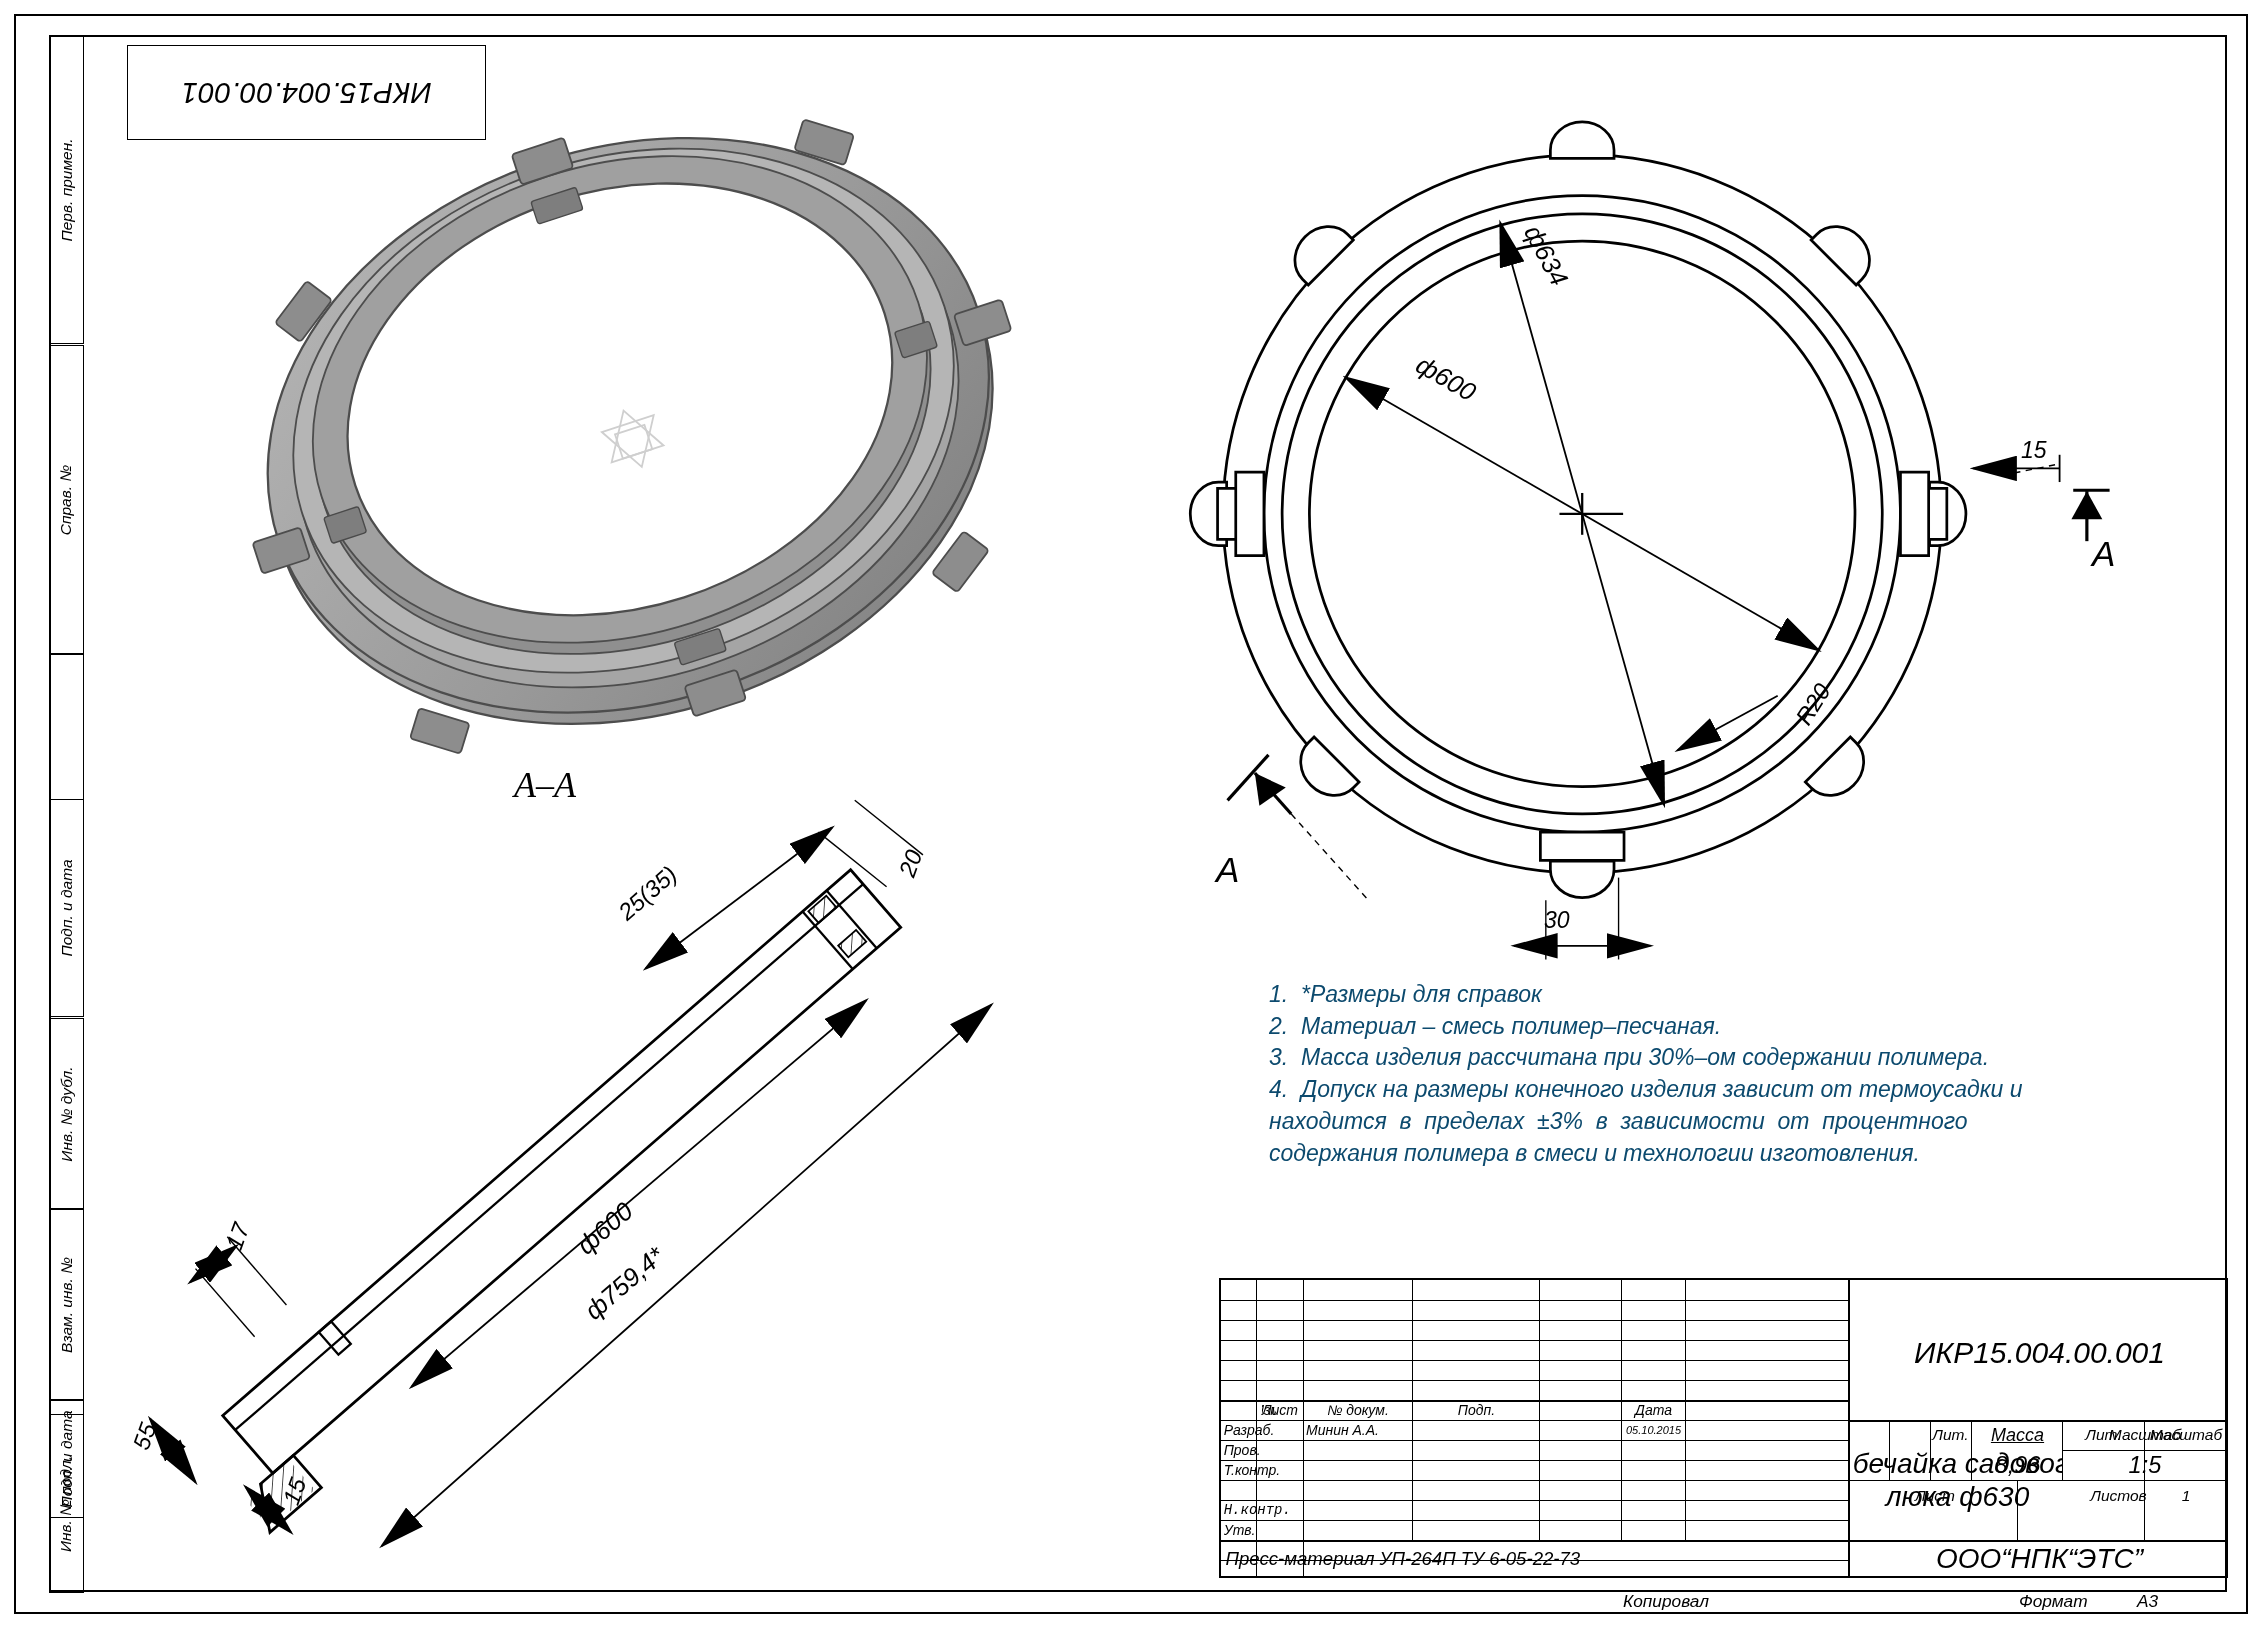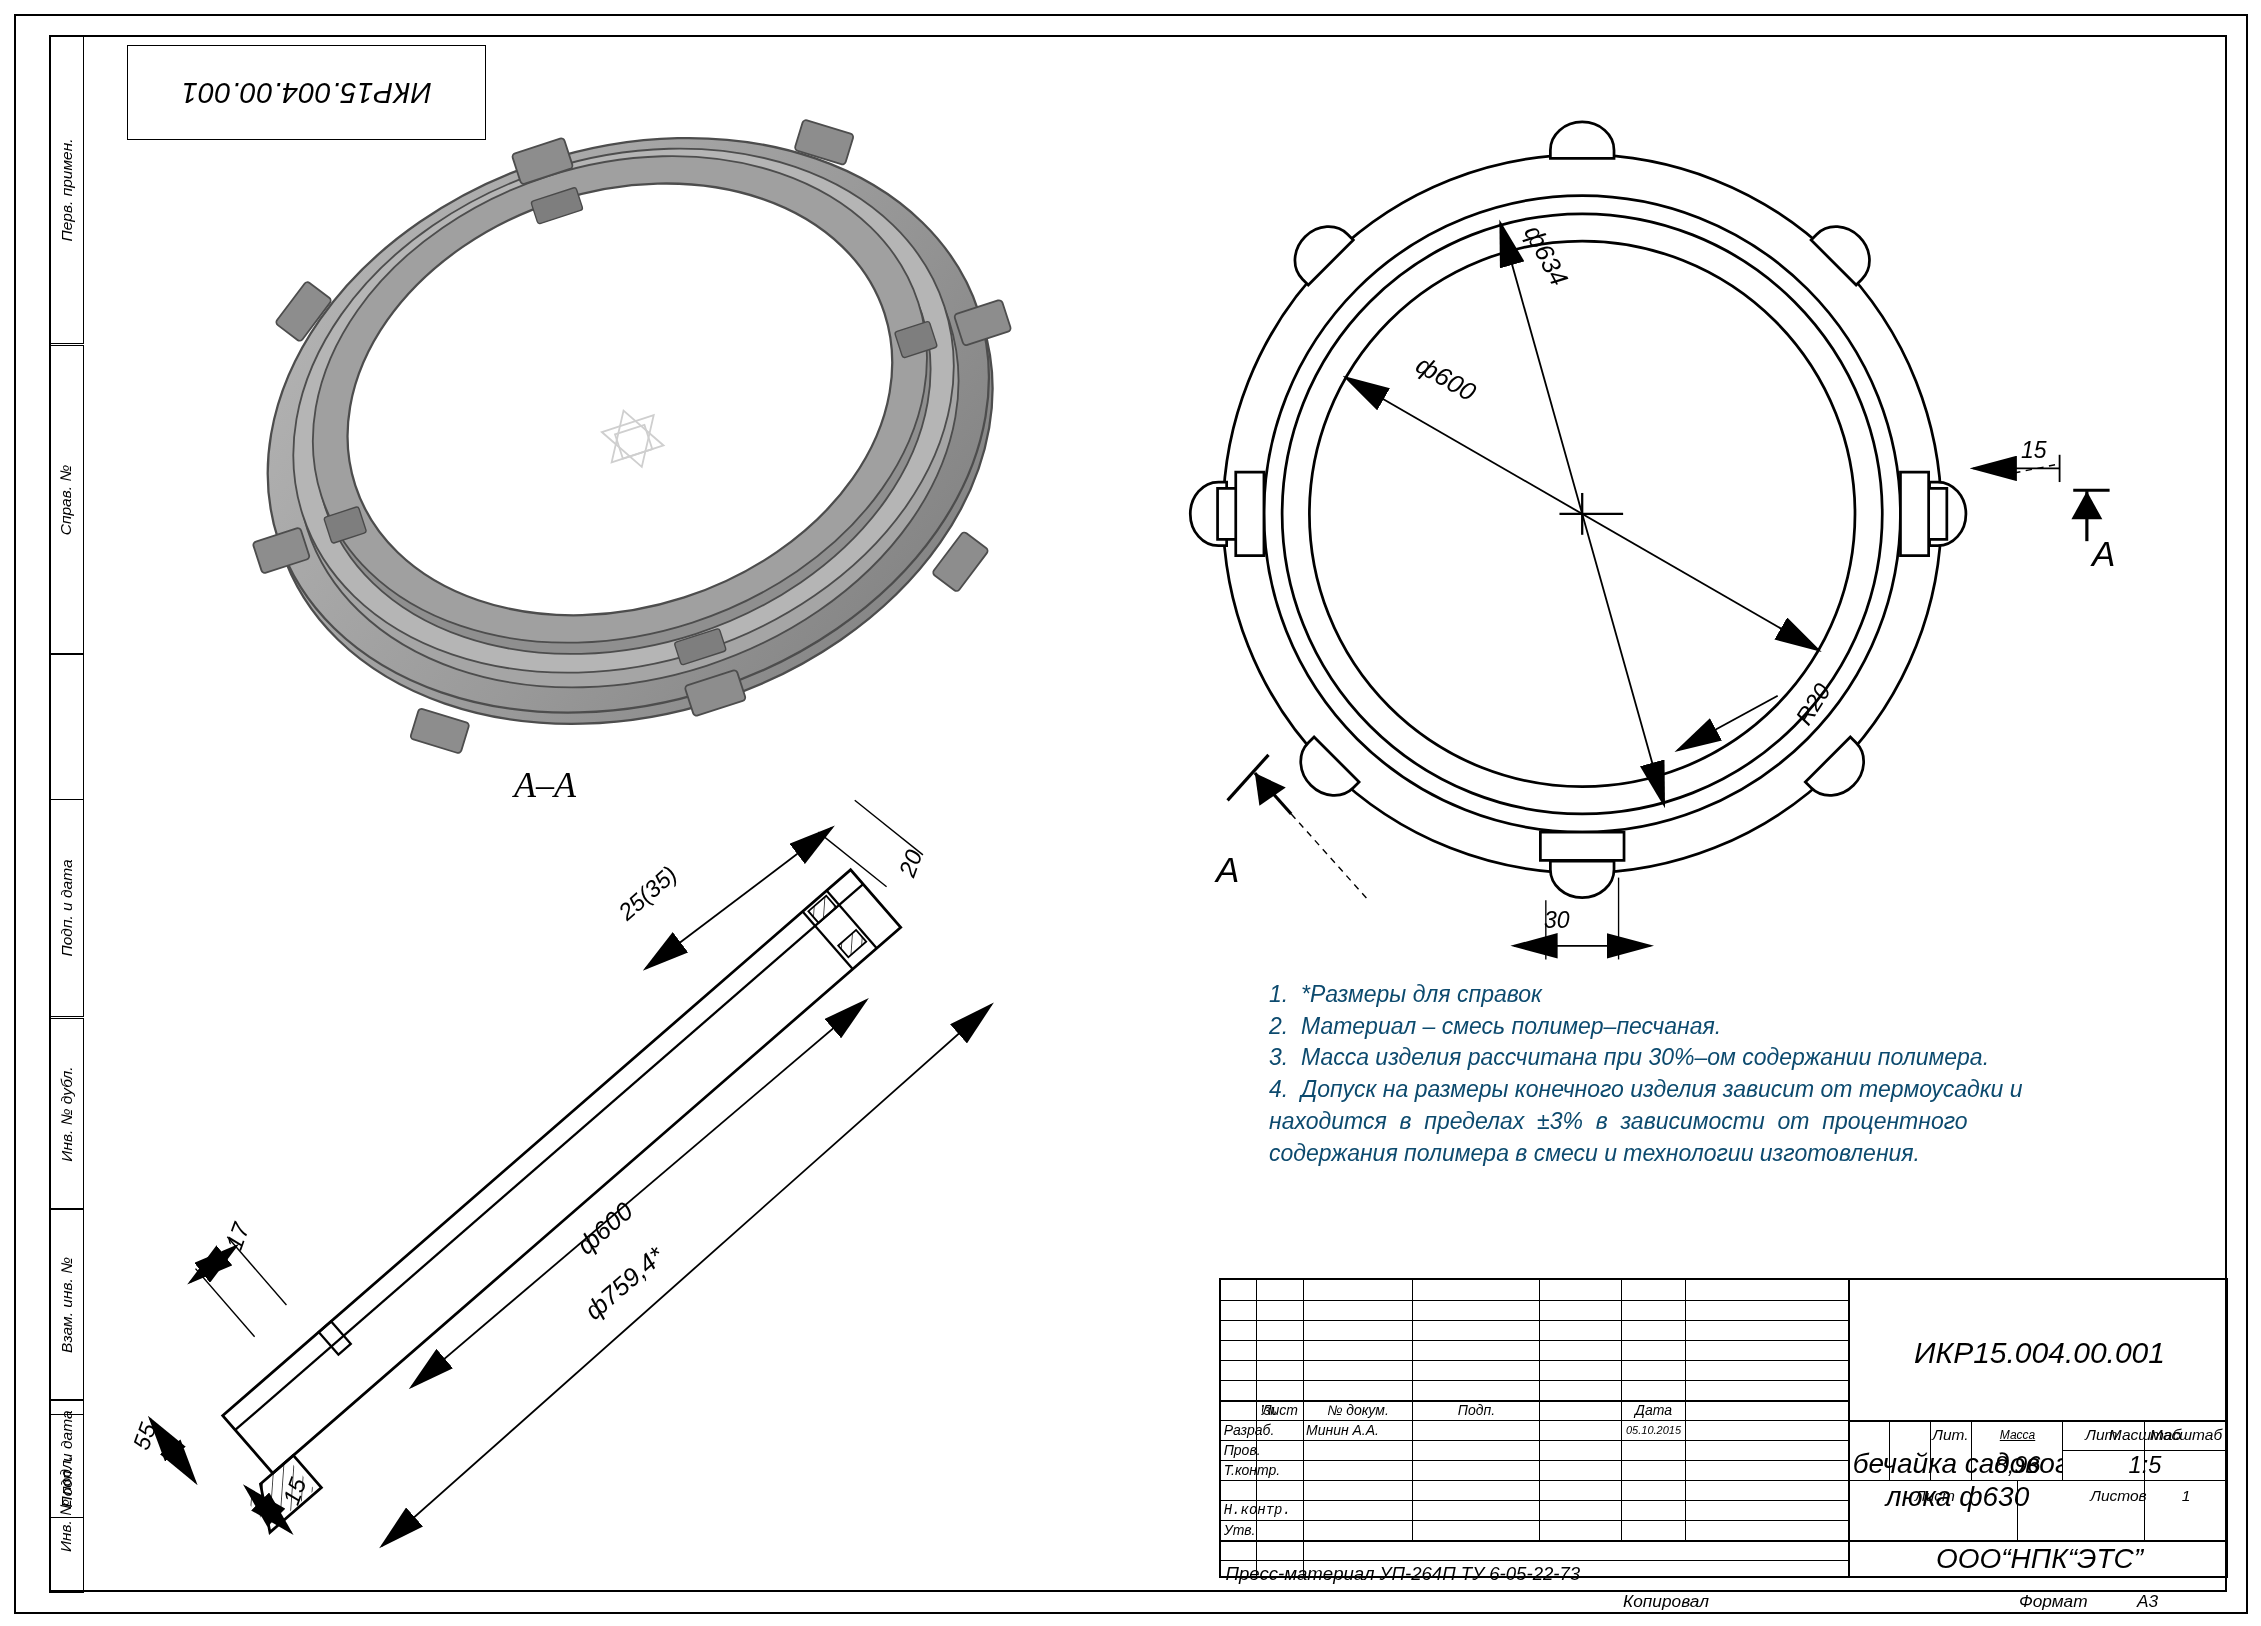--- a/index.html
+++ b/index.html
@@ -457,34 +457,34 @@
       <span>Обечайка садового</span>
       <span>люка ф630</span>
     </div>
 
     <div class="tb-cell tb-center" style="left:843px; top:142px; width:79px; height:26px; font-size:15.5px;">Лит.</div>
     <div class="tb-cell tb-center" style="left:925px; top:142px; width:80px; height:26px; font-size:15.5px;">Масштаб</div>
     <div class="tb-cell tb-center" style="left:843px; top:142px; width:79px; height:26px;"></div>
     <div class="tb-line" style="left:841px; top:140px; width:1.4px; height:60px;"></div>
 
     <div class="tb-cell tb-center" style="left:709px; top:142px; width:41px; height:26px; font-size:15.5px;">Лит.</div>
-    <div class="tb-cell tb-center" style="left:752px; top:142px; width:89px; height:26px; font-size:12px;text-decoration:underline;">Масса</div>
+    <div class="tb-cell tb-center" style="left:752px; top:142px; width:89px; height:26px; font-size:18px;text-decoration:underline;">Масса</div>
     <div class="tb-cell tb-center" style="left:843px; top:142px; width:162px; height:26px; font-size:15.5px;">Масштаб</div>
 
     <div class="tb-cell tb-center" style="left:752px; top:171px; width:89px; height:28px; font-size:23.6px;">8,96</div>
     <div class="tb-cell tb-center" style="left:843px; top:171px; width:162px; height:28px; font-size:23.6px;">1:5</div>
 
     <div class="tb-cell tb-center" style="left:632px; top:203px; width:164px; height:26px; font-size:15.5px;">Лист</div>
     <div class="tb-cell tb-center" style="left:798px; top:203px; width:127px; height:26px; font-size:15.5px;margin-left:36px;">Листов</div>
     <div class="tb-cell tb-center" style="left:925px; top:203px; width:80px; height:26px; font-size:15.5px;">1</div>
     <div class="tb-line" style="left:923px; top:200px; width:1.4px; height:60px;"></div>
 
     <div class="tb-cell tb-center tb-company" style="left:632px; top:263px; width:373px; height:32px;">ООО“НПК“ЭТС”</div>
 
-    <div class="tb-cell" style="left:4.5px; top:263px; width:618px; height:32px; font-size:18.6px;margin-top:15px;">Пресс-материал УП-264П  ТУ 6-05-22-73</div>
+    <div class="tb-cell" style="left:4.5px; top:263px; width:618px; height:32px; font-size:18.6px;">Пресс-материал УП-264П  ТУ 6-05-22-73</div>
 
     <div class="tb-cell tb-center" style="left:0.9px;   top:121px; width:14px;  height:18px;margin-left:40px;">Изм.</div>
     <div class="tb-cell tb-center" style="left:37px;  top:121px; width:44px;  height:18px;">Лист</div>
     <div class="tb-cell tb-center" style="left:84px; top:121px; width:106px; height:18px;">№ докум.</div>
     <div class="tb-cell tb-center" style="left:193px; top:121px; width:125px; height:18px;">Подп.</div>
     <div class="tb-cell tb-center" style="left:402px; top:121px; width:61px; height:18px;">Дата</div>
 
     <div class="tb-cell" style="left:2.7px; top:141px; width:77px; height:18px;">Разраб.</div>
     <div class="tb-cell" style="left:85px; top:141px; width:105px; height:18px;">Минин А.А.</div>
     <div class="tb-cell tb-center" style="left:402px; top:141px; width:61px; height:18px; font-size:11px;">05.10.2015</div>

